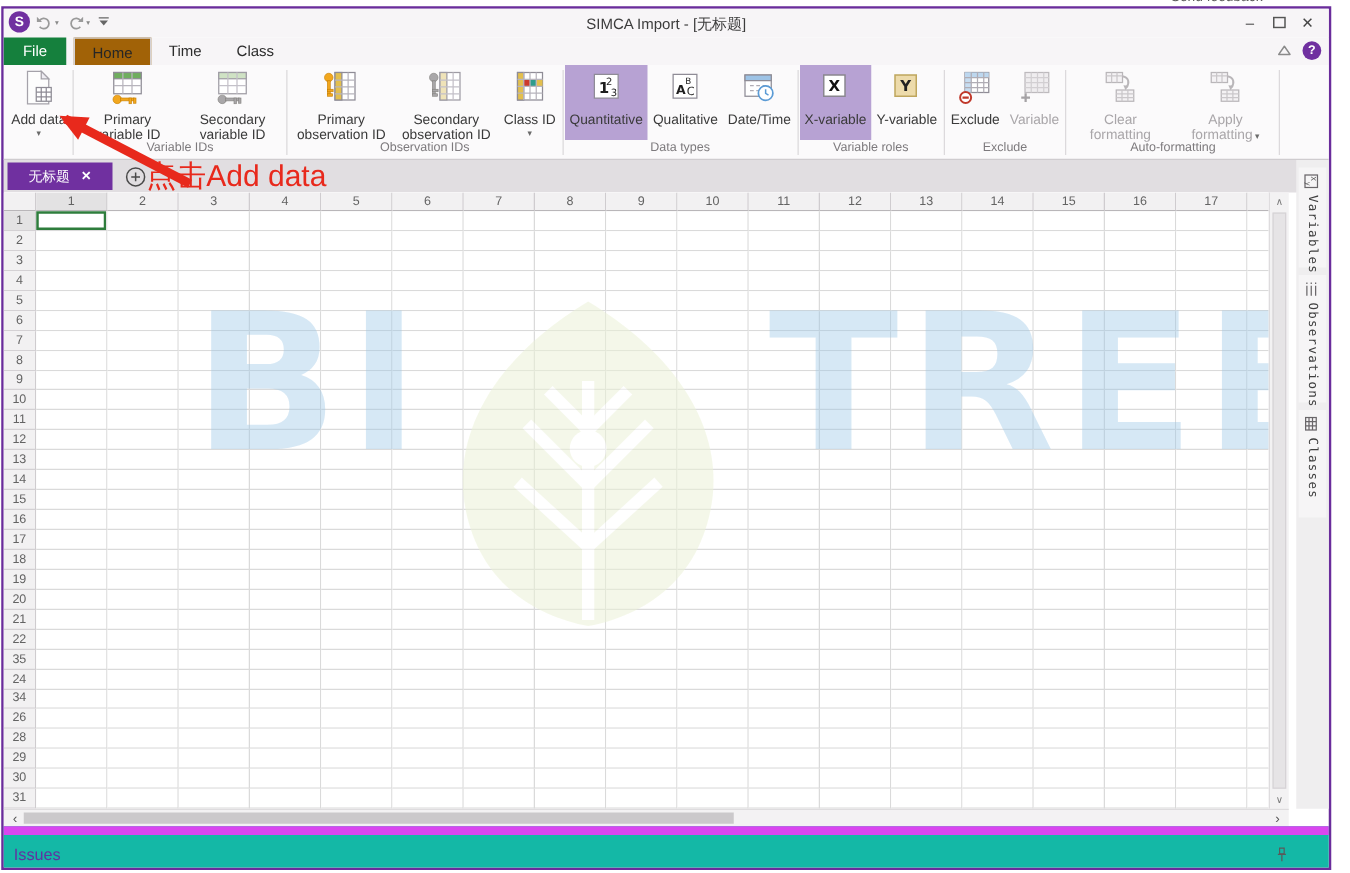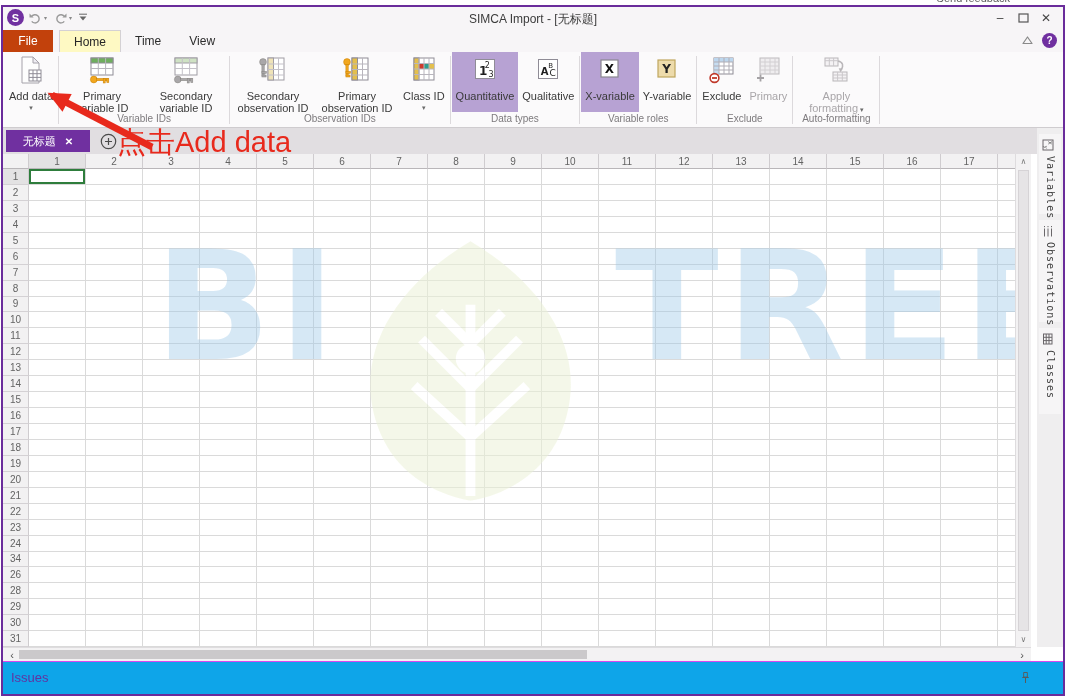--- a/index.html
+++ b/index.html
@@ -19,22 +19,22 @@
   .qbtn{display:flex;align-items:center;padding:1px 2px;}
   .qdd{font-size:6px;color:#8a8a8a;margin-left:1px;}
   .wintitle{position:absolute;left:0;right:0;top:4px;text-align:center;font-size:12px;color:#3c3c3c;}
   .winctl{position:absolute;top:2px;width:22px;height:17px;display:flex;align-items:center;
           justify-content:center;font-size:12px;color:#454545;}
   .ctl-min{right:52px;} .ctl-max{right:29px;} .ctl-close{right:6px;}
   
   .tabrow{position:absolute;left:0;top:23px;right:0;height:22px;background:#f7f5f7;}
   .rtab{display:inline-flex;align-items:center;justify-content:center;height:22px;padding:0 14px;
         font-size:12px;color:#2c2c2c;vertical-align:top;}
-  .rtab.file{background:#c2410c;color:#fff;width:50px;padding:0;margin-right:6px;}
-  .rtab.active{background:#fef9c3;border:1px solid #d4d1d4;border-bottom:none;color:#262626;}
+  .rtab.file{background:#15803d;color:#fff;width:50px;padding:0;margin-right:6px;}
+  .rtab.active{background:#a16207;border:1px solid #d4d1d4;border-bottom:none;color:#262626;}
   .tabrow-right{position:absolute;right:6px;top:3px;display:flex;align-items:center;gap:8px;}
   .helpbtn{width:15px;height:15px;border-radius:50%;background:#7030a0;color:#fff;font-size:10px;
            font-weight:bold;display:flex;align-items:center;justify-content:center;}
   
   .ribbon{position:absolute;left:0;top:45px;right:0;height:76px;background:#fbfafb;
           border-bottom:1px solid #cfcccf;display:flex;align-items:stretch;padding-left:2px;box-sizing:border-box;}
   .rgroup{display:flex;flex-direction:column;}
   .rbtns{flex:1;display:flex;align-items:flex-start;}
   .rbtn{display:flex;flex-direction:column;align-items:center;padding:3px 4px 0 4px;min-width:42px;
         max-width:84px;height:60px;box-sizing:border-box;}
@@ -93,25 +93,25 @@
   .hs-left{left:2px;} .hs-right{right:2px;}
   .hs-thumb{position:absolute;left:16px;top:2px;width:568px;height:9px;background:#cbc9cb;}
   
   .sidebar{position:absolute;right:0;top:121px;width:26px;height:519px;background:#efeeef;}
   .side-tab{margin:6px 2px 0 2px;width:22px;background:#f6f5f6;display:flex;flex-direction:column;
             align-items:center;padding-top:5px;box-sizing:border-box;}
   .side-icon{width:12px;height:12px;transform:rotate(90deg);margin-bottom:5px;flex:none;}
   .side-label{writing-mode:vertical-rl;font-size:10px;color:#3f3f3f;letter-spacing:1px;
               font-family:"DejaVu Sans Mono",monospace;}
   
-  .issues{position:absolute;left:0;right:0;bottom:0;top:654px;background:#0ea5e9;border-top:1px solid #d946ef;}
+  .issues{position:absolute;left:0;right:0;bottom:0;top:654px;background:#14b8a6;border-top:7px solid #d946ef;}
   .issues-label{position:absolute;left:8px;top:8px;font-size:13px;color:#6233a0;}
   .pin{position:absolute;right:32px;top:9px;}
   
-  .anno-text{position:absolute;left:117px;top:127px;font-size:29px;line-height:30px;color:#e8291c;
+  .anno-text{position:absolute;left:117px;top:127px;font-size:24px;line-height:30px;color:#e8291c;
              font-weight:500;z-index:60;}
   .anno-arrow{position:absolute;left:35px;top:84px;z-index:61;}
 </style>
 </head>
 <body>
 
 <div class="os-sliver">
   <span>Send feedback</span>
 </div>
 
@@ -145,21 +145,21 @@
     <div class="winctl ctl-min">–</div>
     <div class="winctl ctl-max">
       <svg width="11" height="10">
           <rect x="1" y="1" width="9" height="8" fill="none" stroke="#555" stroke-width="1.2"></rect>
         </svg>
     </div>
     <div class="winctl ctl-close">✕</div>
   </div>
 
   <div class="tabrow">
-    <span id="rtabs"><span class="rtab file">File</span><span class="rtab active">Home</span><span class="rtab">Time</span><span class="rtab">View</span></span>
+    <span id="rtabs"><span class="rtab file">File</span><span class="rtab active">Home</span><span class="rtab">Time</span><span class="rtab">Class</span></span>
     <div class="tabrow-right">
       <svg width="13" height="11" viewBox="0 0 13 11">
           <path d="M6.5 2L11 8.5H2z" fill="none" stroke="#8a8a8a" stroke-width="1.2" stroke-linejoin="round"></path>
         </svg>
       <div class="helpbtn">?</div>
     </div>
   </div>
 
   <div class="ribbon" id="ribbon">
       <div class="rgroup">
@@ -216,52 +216,52 @@
           </div>
         </div>
         <div class="rglab">Variable IDs</div>
       </div>
       <div class="gsep"></div>
       <div class="rgroup">
         <div class="rbtns">
           <div class="rbtn">
             <span class="ricon">
               <svg viewBox="0 0 30 30">
+                <rect x="10" y="3" width="16" height="22" fill="#fff" stroke="#8f8c96"></rect>
+                <rect x="10" y="3" width="5.5" height="22" fill="#e3bf4d" stroke="#8f8c96"></rect>
+                <path d="M10 9h16M10 14.5h16M10 20h16M20.5 3v22" stroke="#b8b5bd" fill="none"></path>
+                <g fill="#f2a71e" stroke="#c77f00" stroke-width="0.5">
+                  <circle cx="5" cy="7" r="3.4"></circle>
+                  <rect x="3.9" y="9.6" width="2.3" height="11"></rect>
+                  <rect x="3.9" y="16.4" width="4.6" height="2"></rect>
+                  <rect x="3.9" y="20" width="4.2" height="2"></rect>
+                </g>
+              </svg>
+            </span>
+            <span class="rlab">Primary observation ID</span>
+          </div>
+          <div class="rbtn">
+            <span class="ricon">
+              <svg viewBox="0 0 30 30">
                 <rect x="10" y="3" width="16" height="22" fill="#fff" stroke="#9f9ca4"></rect>
                 <rect x="10" y="3" width="5.5" height="22" fill="#efe3b8" stroke="#9f9ca4"></rect>
                 <path d="M10 9h16M10 14.5h16M10 20h16M20.5 3v22" stroke="#c4c1c9" fill="none"></path>
                 <g fill="#a9a7a9" stroke="#84827f" stroke-width="0.5">
                   <circle cx="5" cy="7" r="3.4"></circle>
                   <rect x="3.9" y="9.6" width="2.3" height="11"></rect>
                   <rect x="3.9" y="16.4" width="4.6" height="2"></rect>
                   <rect x="3.9" y="20" width="4.2" height="2"></rect>
                 </g>
               </svg>
             </span>
             <span class="rlab">Secondary observation ID</span>
           </div>
           <div class="rbtn">
             <span class="ricon">
               <svg viewBox="0 0 30 30">
-                <rect x="10" y="3" width="16" height="22" fill="#fff" stroke="#8f8c96"></rect>
-                <rect x="10" y="3" width="5.5" height="22" fill="#e3bf4d" stroke="#8f8c96"></rect>
-                <path d="M10 9h16M10 14.5h16M10 20h16M20.5 3v22" stroke="#b8b5bd" fill="none"></path>
-                <g fill="#f2a71e" stroke="#c77f00" stroke-width="0.5">
-                  <circle cx="5" cy="7" r="3.4"></circle>
-                  <rect x="3.9" y="9.6" width="2.3" height="11"></rect>
-                  <rect x="3.9" y="16.4" width="4.6" height="2"></rect>
-                  <rect x="3.9" y="20" width="4.2" height="2"></rect>
-                </g>
-              </svg>
-            </span>
-            <span class="rlab">Primary observation ID</span>
-          </div>
-          <div class="rbtn">
-            <span class="ricon">
-              <svg viewBox="0 0 30 30">
                 <rect x="5" y="3" width="20" height="22" fill="#fff" stroke="#8f8c96"></rect>
                 <rect x="5" y="3" width="5" height="22" fill="#e3bf4d" stroke="#8f8c96"></rect>
                 <rect x="10" y="8.5" width="5" height="5.5" fill="#cd3a2c"></rect>
                 <rect x="15" y="8.5" width="5" height="5.5" fill="#2f9c8c"></rect>
                 <rect x="20" y="8.5" width="5" height="5.5" fill="#e3bf4d"></rect>
                 <path d="M5 8.5h20M5 14h20M5 19.5h20M10 3v22M15 3v22M20 3v22" stroke="#b8b5bd" fill="none"></path>
               </svg>
             </span>
             <span class="rlab">Class ID</span>
             <span class="ddb">▾</span>
@@ -287,20 +287,32 @@
             <span class="ricon">
               <svg viewBox="0 0 30 30">
                 <rect x="5.5" y="4.5" width="19" height="19" fill="#fff" stroke="#8f8c96"></rect>
                 <text x="7.8" y="20" font-size="10" font-weight="bold" fill="#1e1e1e" font-family="DejaVu Sans">A</text>
                 <text x="15.2" y="12.6" font-size="7" fill="#1e1e1e" font-family="DejaVu Sans">B</text>
                 <text x="16.4" y="21.4" font-size="9" fill="#1e1e1e" font-family="DejaVu Sans">C</text>
               </svg>
             </span>
             <span class="rlab">Qualitative</span>
           </div>
+          <div class="rbtn">
+            <span class="ricon">
+              <svg viewBox="0 0 30 30">
+                <rect x="4" y="5" width="21" height="17" fill="#fff" stroke="#8f8c96"></rect>
+                <rect x="4" y="5" width="21" height="4.5" fill="#9dc3e6" stroke="#8f8c96"></rect>
+                <path d="M8 13.5h3M13 13.5h3M18 13.5h3M8 17.5h3M13 17.5h3" stroke="#b0adb5" fill="none"></path>
+                <circle cx="20.5" cy="19.5" r="5.8" fill="#fff" stroke="#5b9bd5" stroke-width="1.4"></circle>
+                <path d="M20.5 16.4v3.3l2.3 1.4" stroke="#5b9bd5" fill="none" stroke-width="1.2"></path>
+              </svg>
+            </span>
+            <span class="rlab">Date/Time</span>
+          </div>
         </div>
         <div class="rglab">Data types</div>
       </div>
       <div class="gsep"></div>
       <div class="rgroup">
         <div class="rbtns">
           <div class="rbtn sel">
             <span class="ricon">
               <svg viewBox="0 0 30 30">
                 <rect x="6" y="5" width="17" height="17" fill="#fff" stroke="#8a878f" stroke-width="1.2"></rect>
@@ -338,28 +350,41 @@
             <span class="rlab">Exclude</span>
           </div>
           <div class="rbtn dis">
             <span class="ricon">
               <svg viewBox="0 0 30 30">
                 <rect x="7" y="3" width="19" height="16" fill="#efedef" stroke="#bdbabd"></rect>
                 <path d="M7 7h19M7 11h19M7 15h19M12 3v16M17 3v16M22 3v16" stroke="#d2cfd2" fill="none"></path>
                 <path d="M7.5 19.5v7M4 23h7" stroke="#a5a2a5" stroke-width="1.8"></path>
               </svg>
             </span>
-            <span class="rlab">Primary</span>
+            <span class="rlab">Variable</span>
           </div>
         </div>
         <div class="rglab">Exclude</div>
       </div>
       <div class="gsep"></div>
       <div class="rgroup">
         <div class="rbtns">
+          <div class="rbtn dis">
+            <span class="ricon">
+              <svg viewBox="0 0 30 30">
+                <rect x="4" y="3" width="13" height="8" fill="#f4f2f4" stroke="#b9b6b9"></rect>
+                <path d="M4 5.7h13M8.3 3v8M12.6 3v8" stroke="#cac7ca" fill="none"></path>
+                <path d="M17 6c5 1 6 5 3 9" fill="none" stroke="#b9b6b9" stroke-width="1.6"></path>
+                <path d="M22 13.6l-2.6 3.6-1.7-4z" fill="#b9b6b9"></path>
+                <rect x="12" y="17" width="14" height="9" fill="#f4f2f4" stroke="#b9b6b9"></rect>
+                <path d="M12 20h14M12 23h14M16.6 17v9M21.3 17v9" stroke="#cac7ca" fill="none"></path>
+              </svg>
+            </span>
+            <span class="rlab">Clear formatting</span>
+          </div>
           <div class="rbtn dis">
             <span class="ricon">
               <svg viewBox="0 0 30 30">
                 <rect x="4" y="3" width="13" height="8" fill="#f4f2f4" stroke="#b9b6b9"></rect>
                 <path d="M4 5.7h13M8.3 3v8M12.6 3v8" stroke="#cac7ca" fill="none"></path>
                 <path d="M17 6c5 1 6 5 3 9" fill="none" stroke="#b9b6b9" stroke-width="1.6"></path>
                 <path d="M22 13.6l-2.6 3.6-1.7-4z" fill="#b9b6b9"></path>
                 <rect x="12" y="17" width="14" height="9" fill="#f4f2f4" stroke="#b9b6b9"></rect>
                 <path d="M12 20h14M12 23h14M16.6 17v9M21.3 17v9" stroke="#cac7ca" fill="none"></path>
               </svg>
@@ -864,21 +889,21 @@
           <div class="gc"></div>
           <div class="gc"></div>
           <div class="gc"></div>
           <div class="gc"></div>
           <div class="gc"></div>
           <div class="gc"></div>
           <div class="gc"></div>
           <div class="gcfill"></div>
         </div>
         <div class="grow">
-          <div class="rhcell">23</div>
+          <div class="rhcell">35</div>
           <div class="gc"></div>
           <div class="gc"></div>
           <div class="gc"></div>
           <div class="gc"></div>
           <div class="gc"></div>
           <div class="gc"></div>
           <div class="gc"></div>
           <div class="gc"></div>
           <div class="gc"></div>
           <div class="gc"></div>

